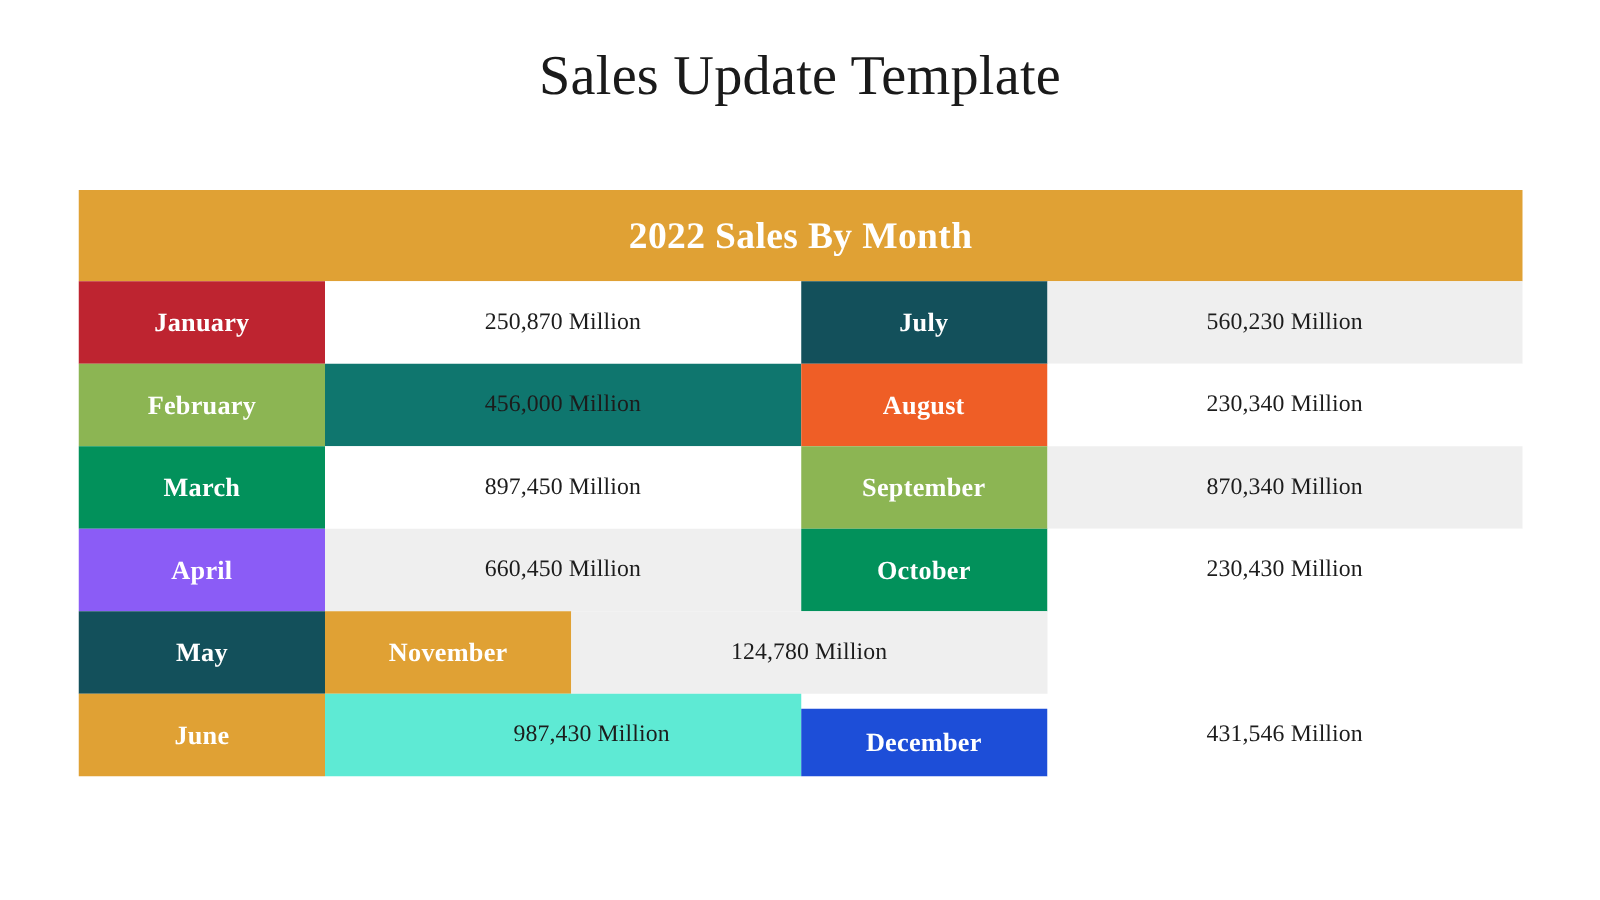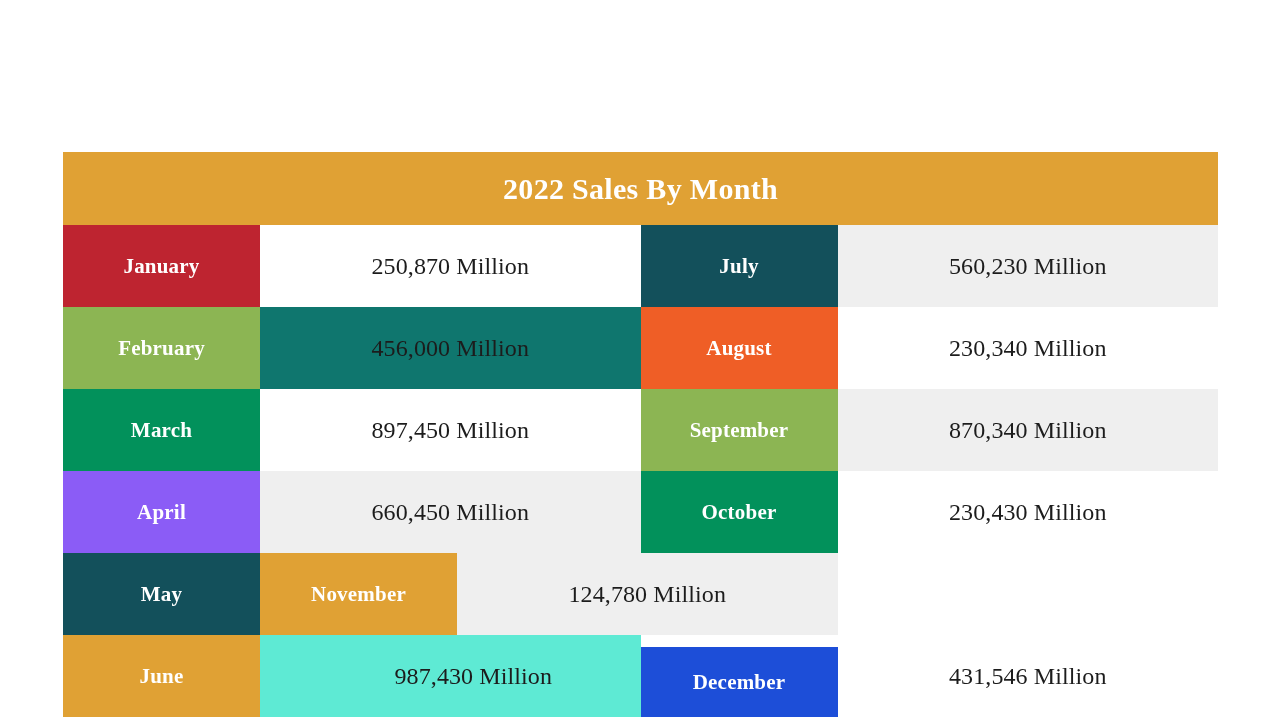--- a/index.html
+++ b/index.html
@@ -56,21 +56,21 @@
     color: #ffffff;
     letter-spacing: 0.3px;
   }
 
   .table-body {
     display: block;
   }
 
   .table-row {
     display: flex;
-    height: 82px;
+    height: 66px;
   }
 
   .cell {
     display: flex;
     align-items: center;
     justify-content: center;
     box-sizing: border-box;
   }
 
   .cell-month {
@@ -78,31 +78,32 @@
     flex: 0 0 197px;
     font-size: 21px;
     font-weight: 700;
     color: #ffffff;
     letter-spacing: 0.2px;
   }
 
   .cell-value {
     width: 380.5px;
     flex: 0 0 380.5px;
-    font-size: 24px;
+    font-size: 19px;
     font-weight: 400;
     color: #1c1c1c;
     letter-spacing: 0.1px;
   }
 </style>
 </head>
 <body>
 
 <div class="slide">
 
+  <div class="slide-title">Sales Update Template</div>
 
   <div class="table-wrap">
 
     <div class="table-header">
       <span class="table-header-text">2022 Sales By Month</span>
     </div>
 
     <div class="table-body" id="table-body">
         <div class="table-row">
           <div class="cell cell-month" style="background: rgb(190, 36, 48);">January</div>

